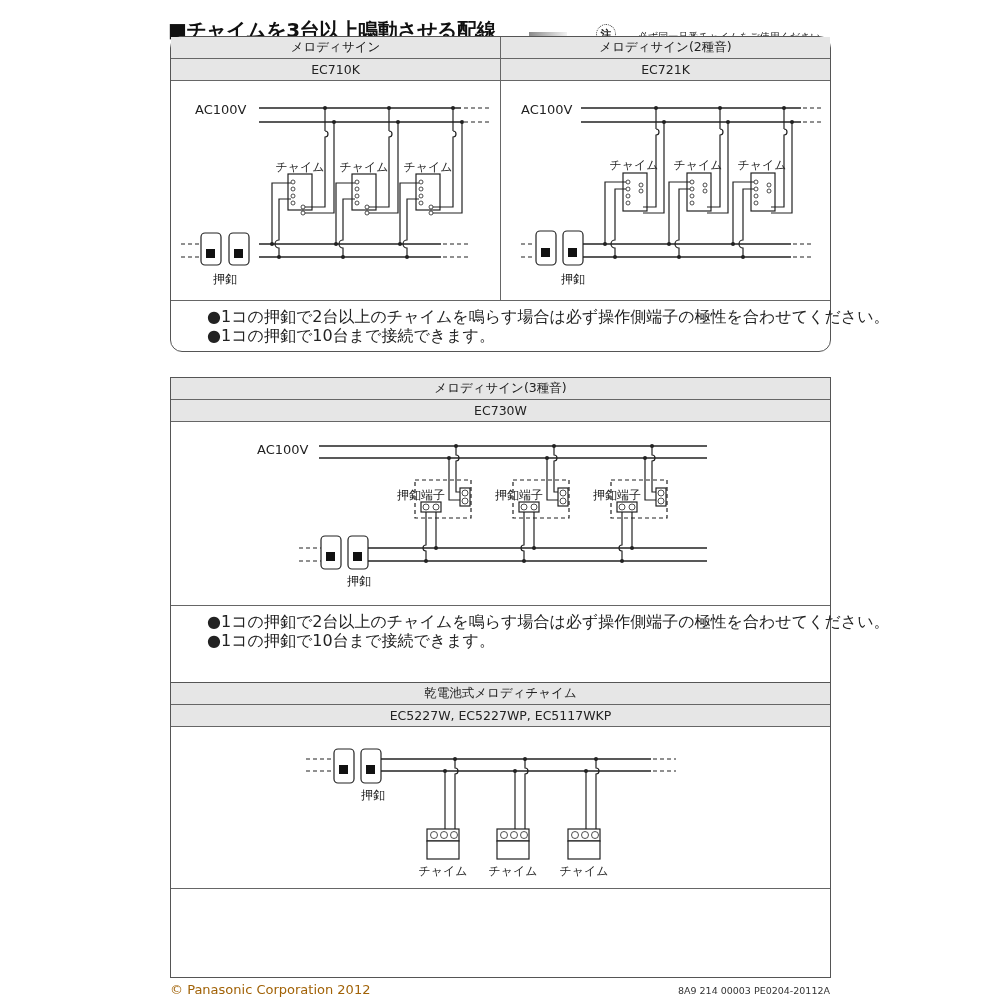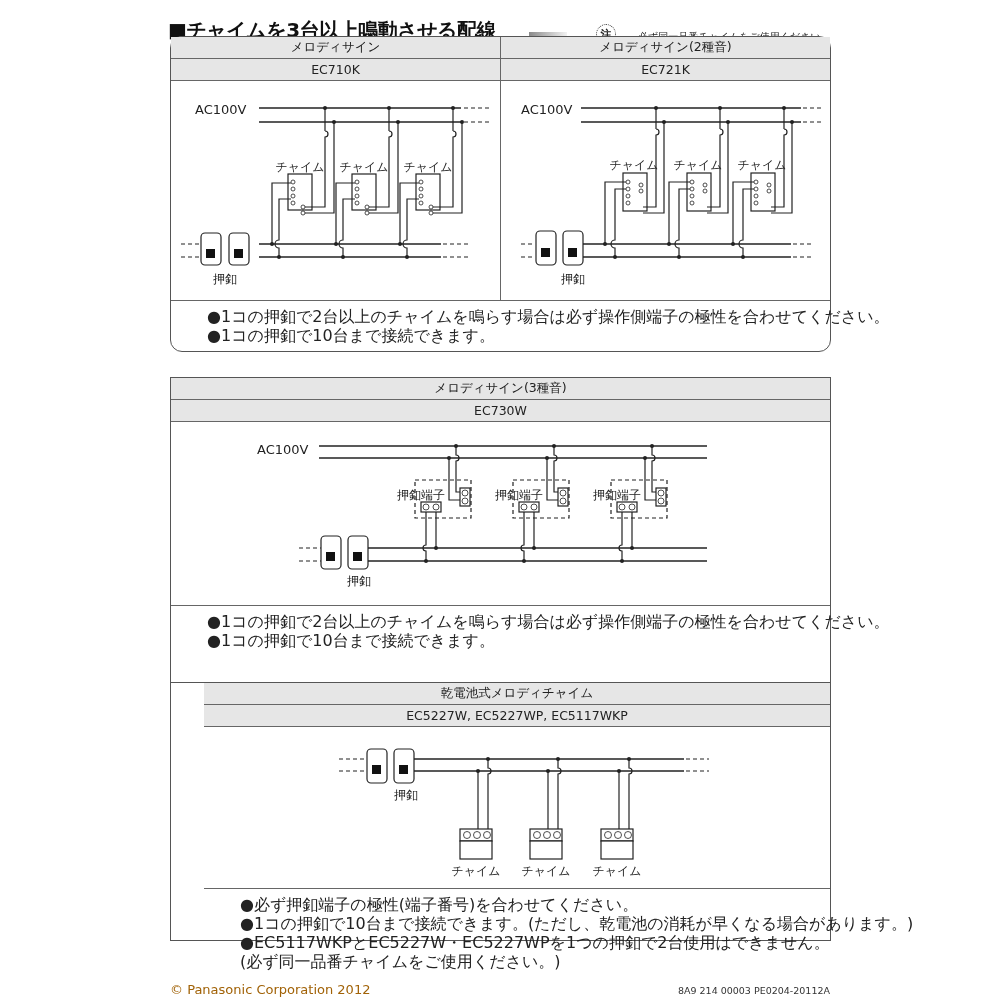--- a/index.html
+++ b/index.html
@@ -223,21 +223,21 @@
         <text x="446" y="77" font-size="12" text-anchor="middle">押釦端子</text>
       </svg>
     </div>
   </div>
   <div class="notes">
     <div>●1コの押釦で2台以上のチャイムを鳴らす場合は必ず操作側端子の極性を合わせてください。</div>
     <div>●1コの押釦で10台まで接続できます。</div>
   </div>
 </div>
 
-<div class="panel" style="left:170px; top:682px; width:661px; height:259px;padding-left:33px;">
+<div class="panel" style="left:170px; top:682px; width:661px; height:296px;">
   <div class="hdr-row">
     <div class="hdr-cell">乾電池式メロディチャイム</div>
   </div>
   <div class="hdr-row">
     <div class="hdr-cell">EC5227W, EC5227WP, EC5117WKP</div>
   </div>
   <div class="diag-row" style="height:162px;">
     <div class="diag-cell">
       <svg width="659" height="162" viewBox="0 0 659 162">
         <g stroke="#222" stroke-width="1.6" fill="none">
@@ -275,22 +275,16 @@
             </g>
         </g>
         <use href="#b3" x="70"></use>
         <use href="#b3" x="141"></use>
         <text x="272" y="148" font-size="12" text-anchor="middle">チャイム</text>
         <text x="342" y="148" font-size="12" text-anchor="middle">チャイム</text>
         <text x="413" y="148" font-size="12" text-anchor="middle">チャイム</text>
       </svg>
     </div>
   </div>
-  <div class="notes">
-    <div>●必ず押釦端子の極性(端子番号)を合わせてください。</div>
-    <div>●1コの押釦で10台まで接続できます。(ただし、乾電池の消耗が早くなる場合があります。)</div>
-    <div>●EC5117WKPとEC5227W・EC5227WPを1つの押釦で2台使用はできません。</div>
-    <div>  (必ず同一品番チャイムをご使用ください。)</div>
-  </div>
 </div>
 
 <div class="footer-left">© Panasonic Corporation 2012</div>
 <div class="footer-right">8A9 214 00003    PE0204-20112A</div>
 
 </body></html>

